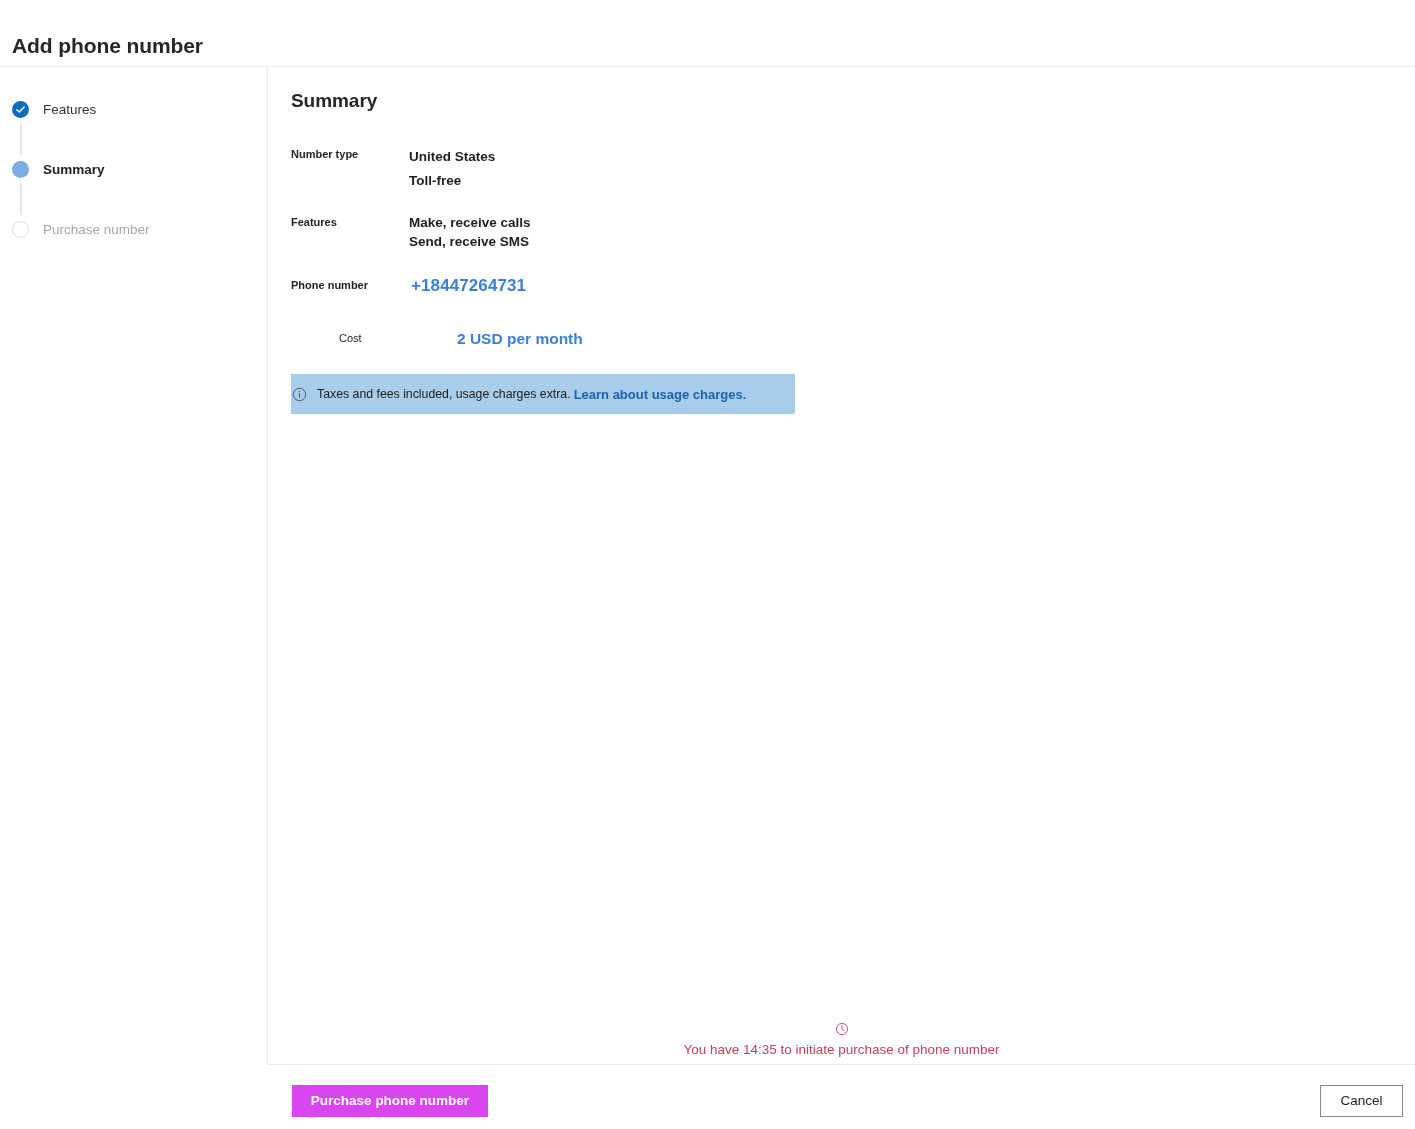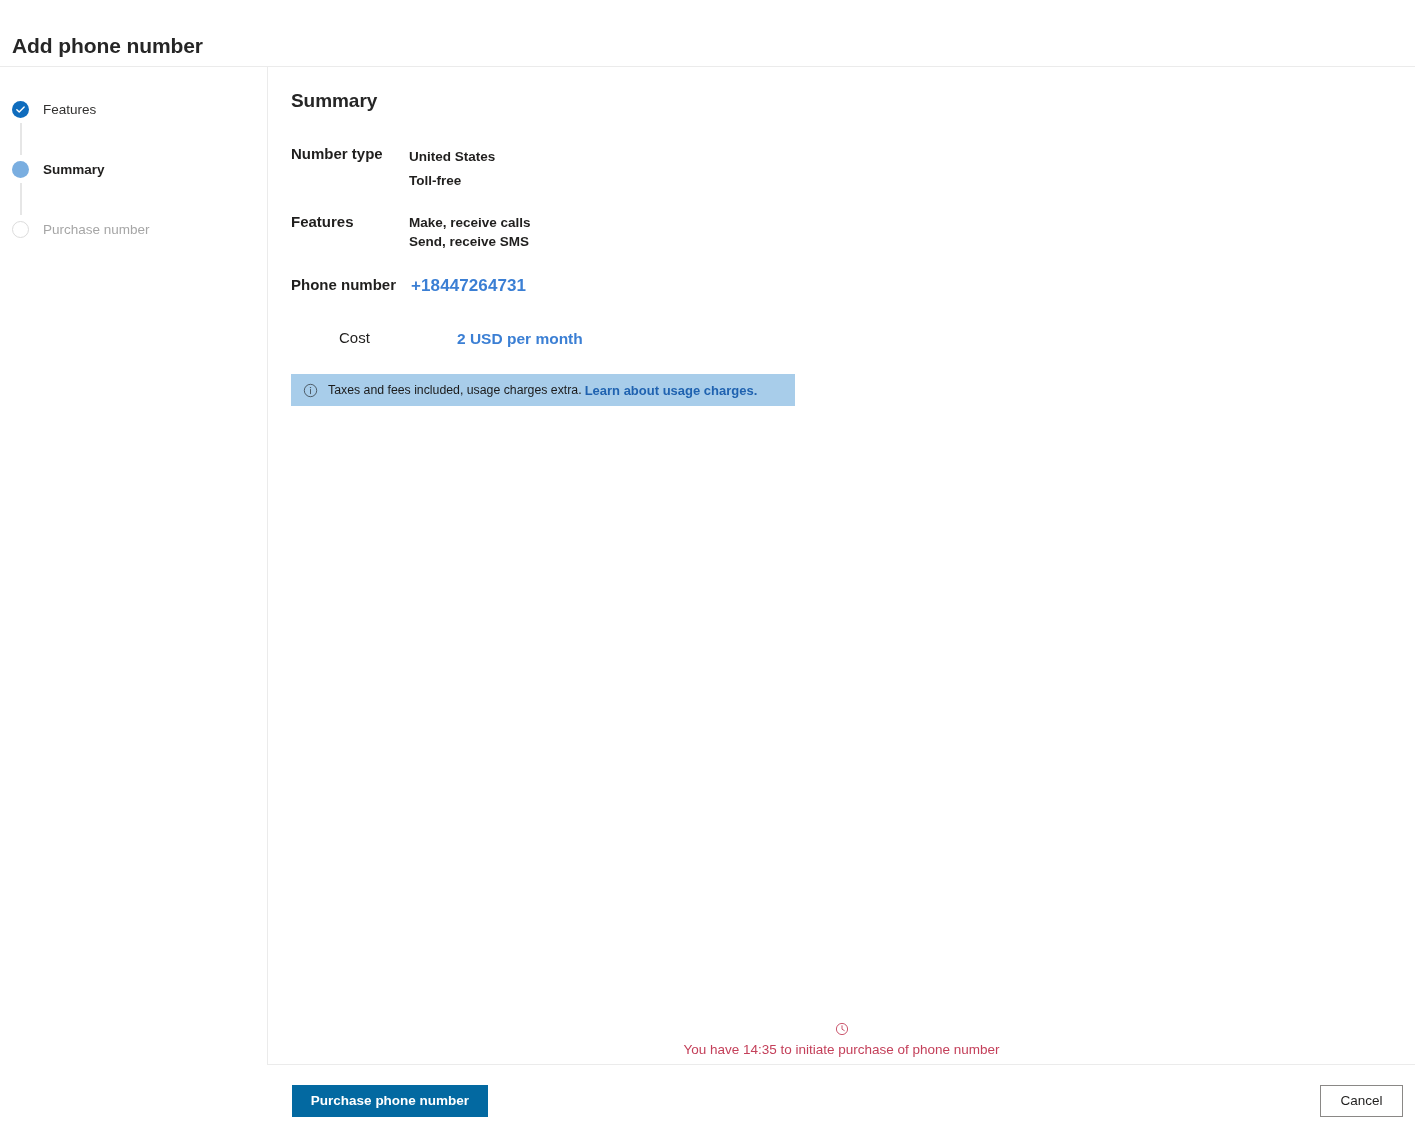--- a/index.html
+++ b/index.html
@@ -144,21 +144,21 @@
     align-items: flex-start;
   }
   .row-numbertype { top: 78px; }
   .row-features   { top: 146px; }
   .row-phone      { top: 209px; }
   .row-cost       { top: 262px; }
 
   .sum-label {
     width: 118px;
     flex: 0 0 118px;
-    font-size: 15px;
+    font-size: 11px;
     color: #201f1e;
     line-height: 18px;
   }
   .lbl-strong { font-weight: 600; }
   .lbl-normal { font-weight: 400; margin-left: 48px; }
 
   .sum-value {
     font-size: 13.5px;
     line-height: 24px;
     color: #201f1e;
@@ -183,25 +183,25 @@
   }
 
   .phone-offset { margin-left: 2px; }
 
   
   .info-banner {
     position: absolute;
     left: 23px;
     top: 307px;
     width: 504px;
-    height: 32px;
+    height: 40px;
     background: #a8cdea;
     display: flex;
     align-items: center;
-    padding-left: 12px;
+    padding-left: 1px;
   }
   .info-icon {
     flex: 0 0 15px;
     width: 15px;
     height: 15px;
     margin-right: 10px;
     display: flex;
     align-items: center;
     justify-content: center;
   }
@@ -255,21 +255,21 @@
     width: 1148px;
     height: 64px;
     background: #ffffff;
   }
   .btn-primary {
     position: absolute;
     left: 25px;
     top: 20px;
     width: 196px;
     height: 32px;
-    background: #0369a1;
+    background: #d946ef;
     color: #ffffff;
     border: none;
     font-family: "Liberation Sans", sans-serif;
     font-size: 13.5px;
     font-weight: 600;
     cursor: pointer;
     line-height: 32px;
     text-align: center;
     padding: 0;
   }

